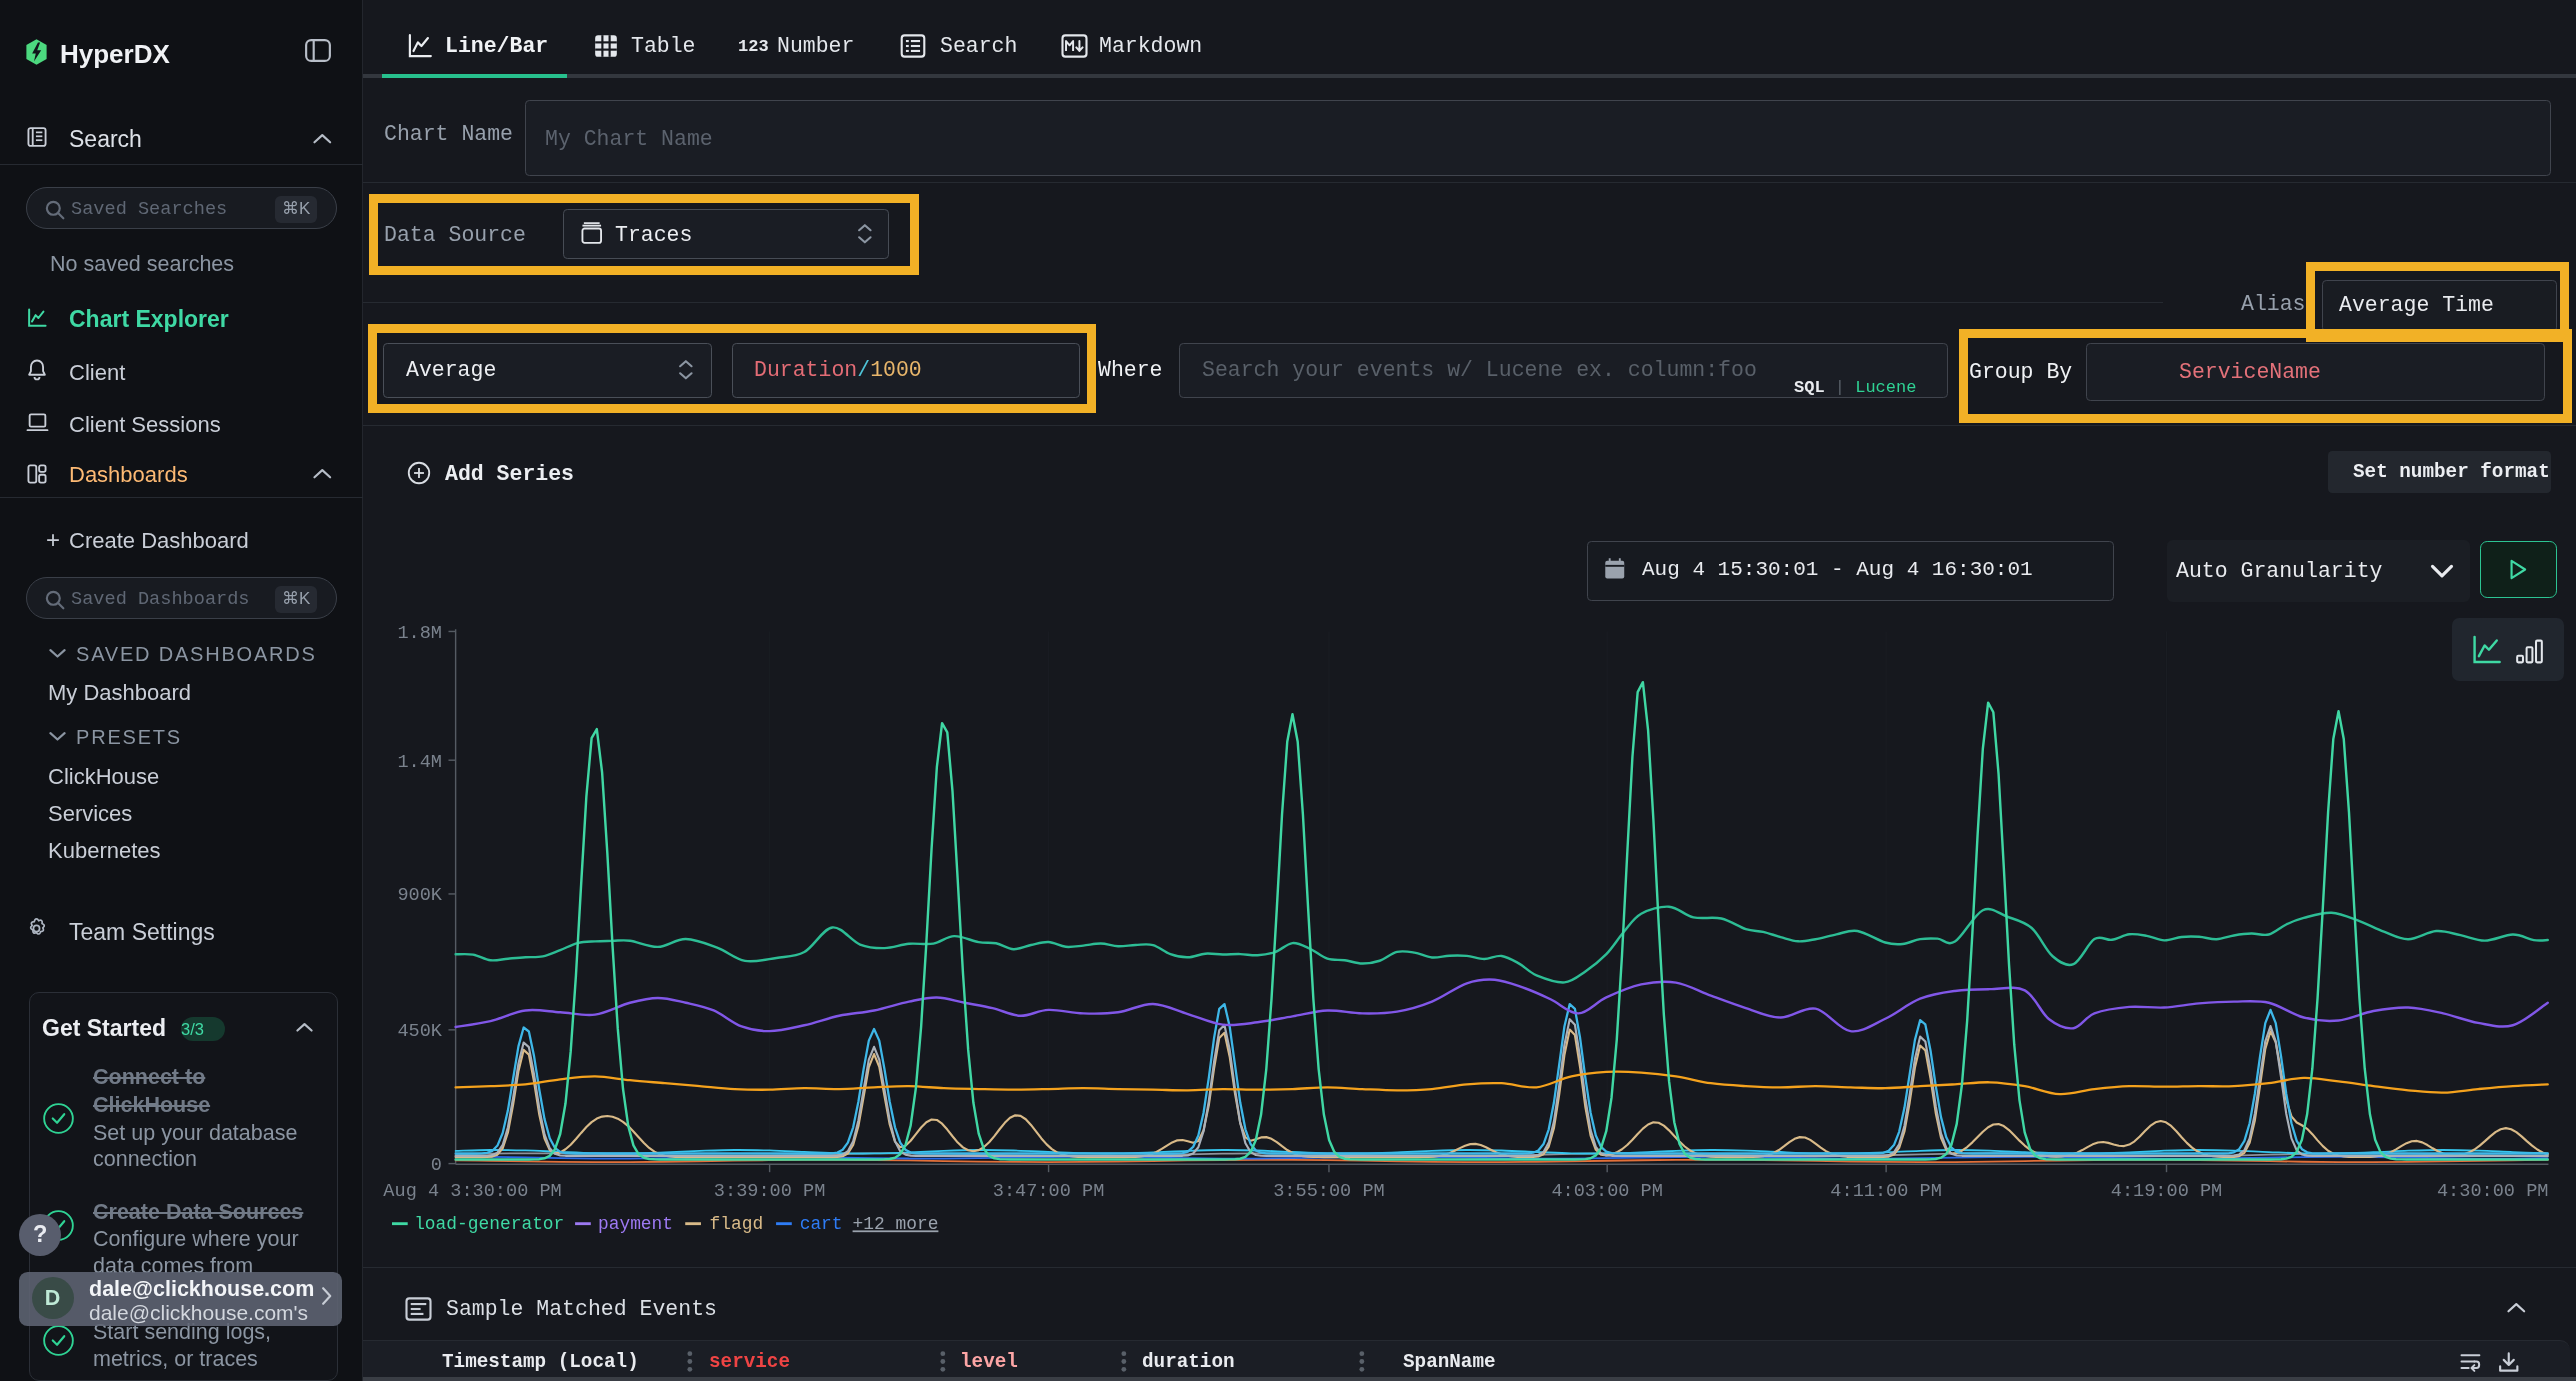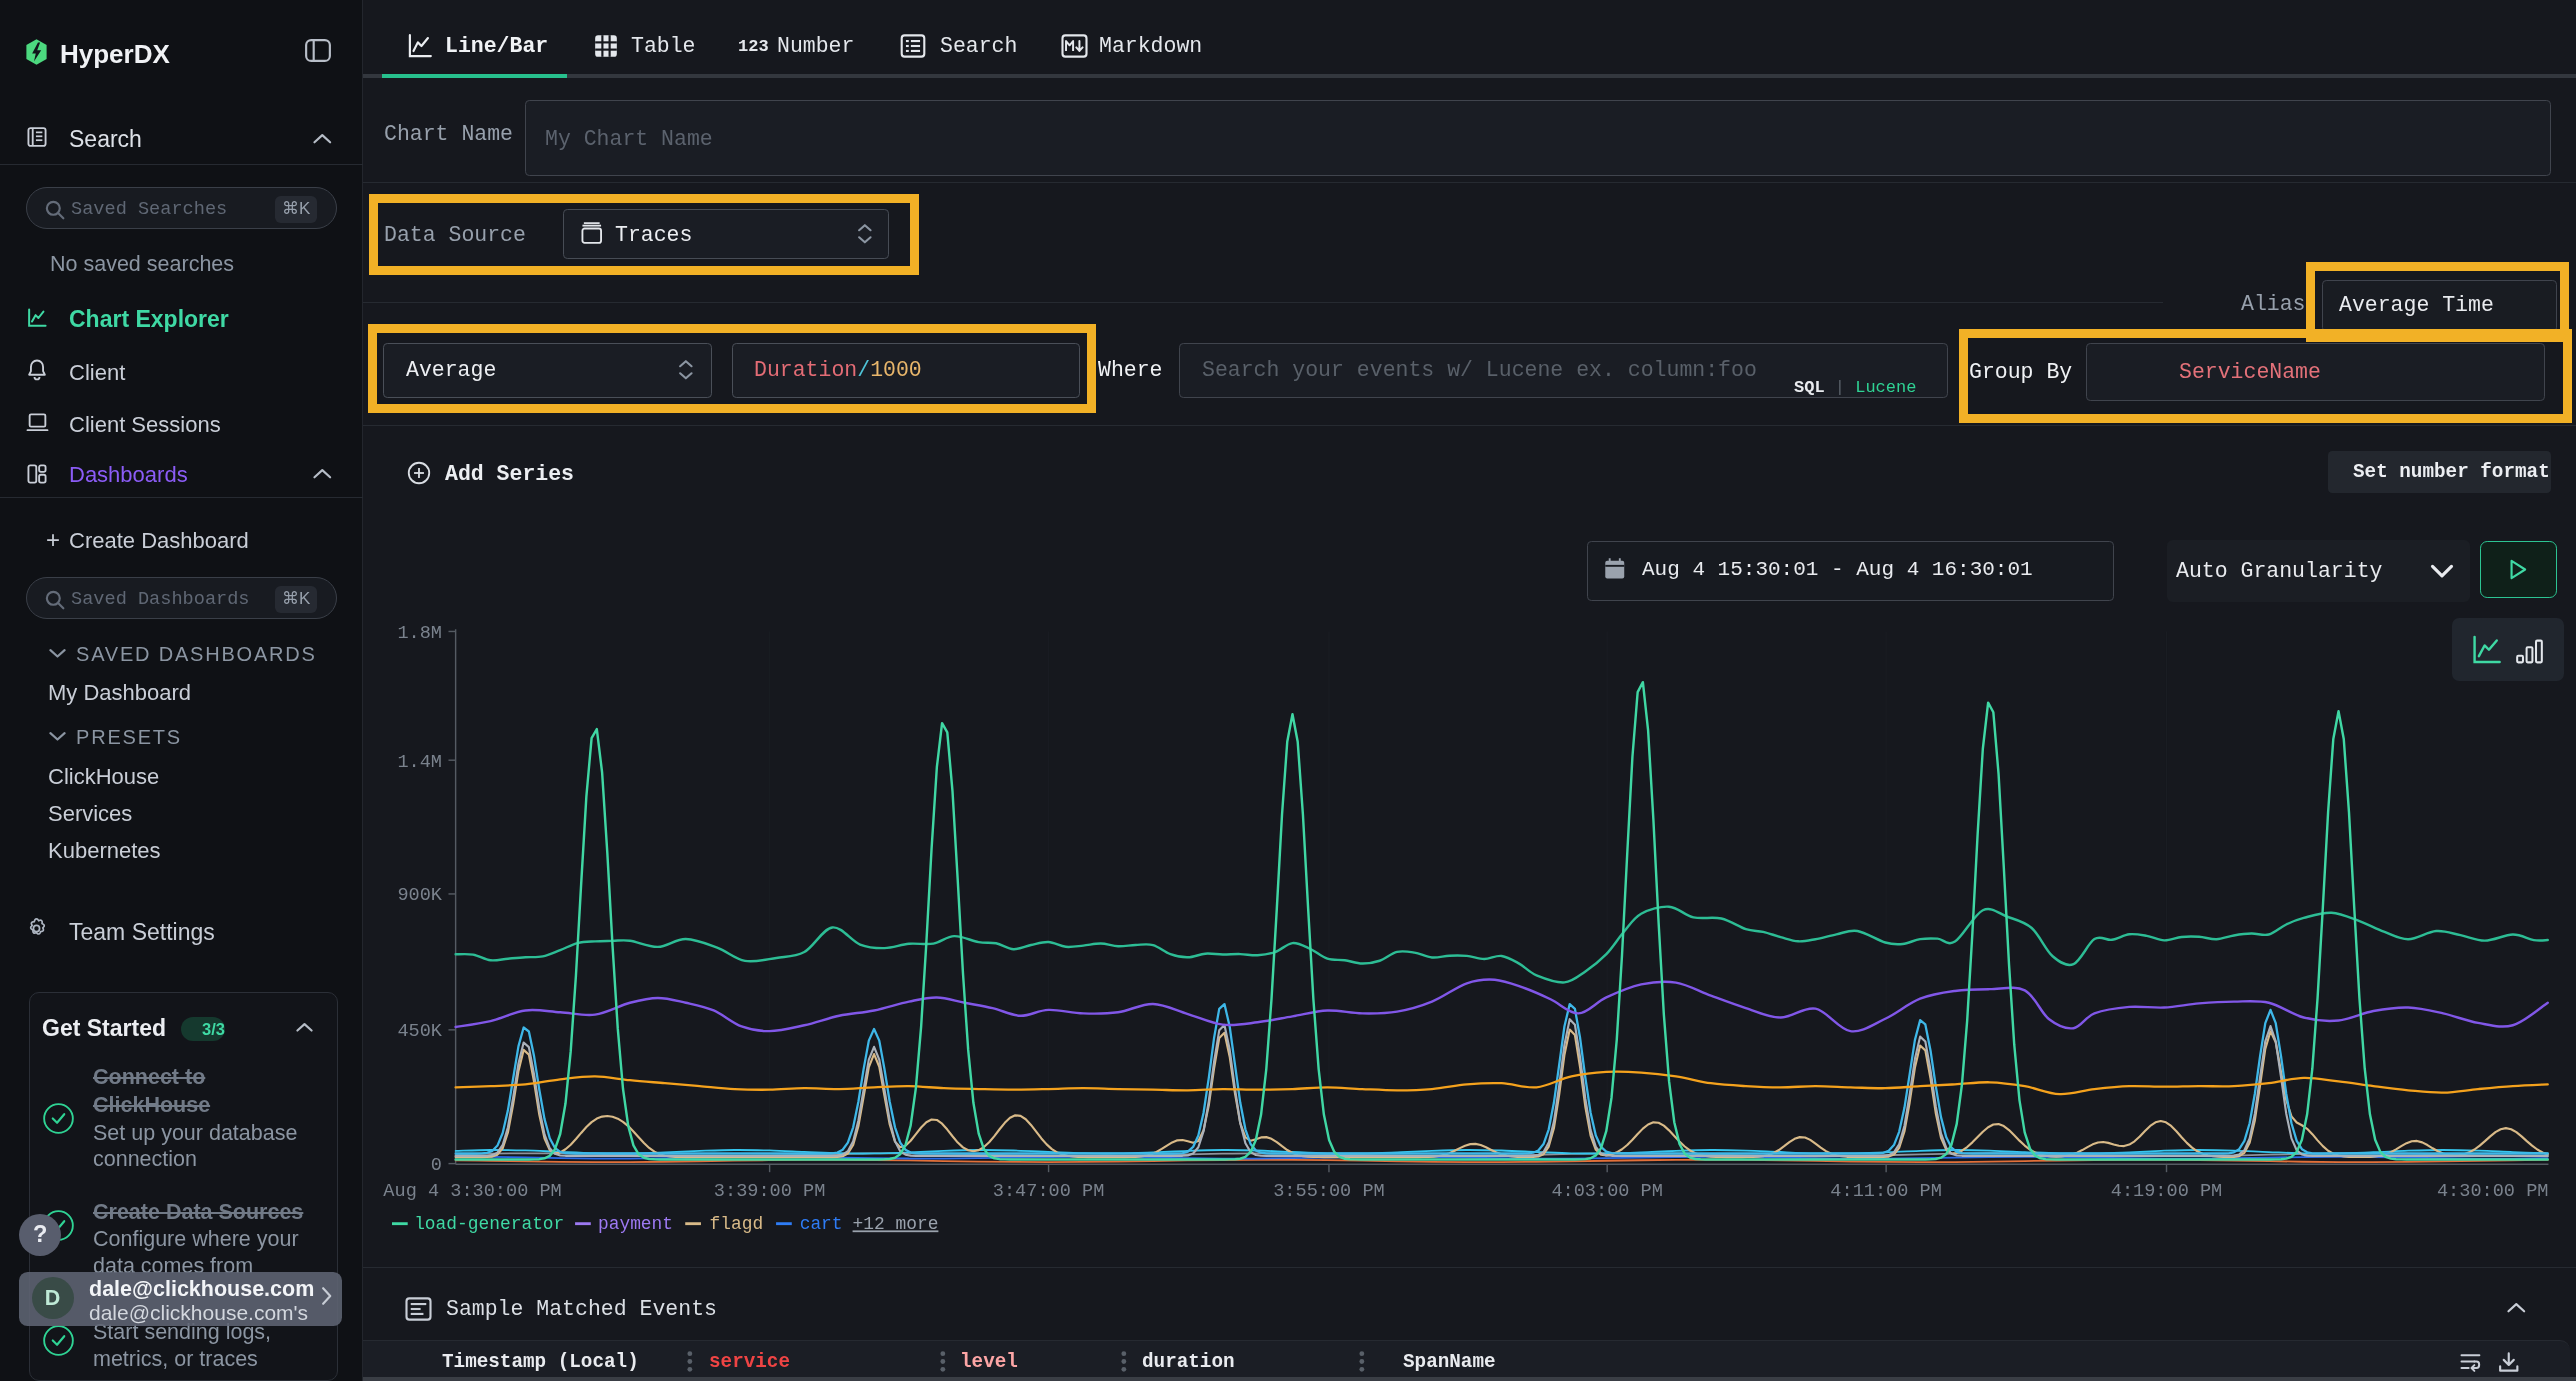--- a/index.html
+++ b/index.html
@@ -78,21 +78,21 @@
     <rect x="5" y="2" width="22" height="17" rx="2" fill="none" stroke="#c9ced7" stroke-width="2.6"></rect>
     <path d="M2,24 L30,24" stroke="#c9ced7" stroke-width="2.6" stroke-linecap="round"></path>
   </svg>
   <div class="abs navtxt" style="left:69px;top:412px">Client Sessions</div>
 
   <svg class="abs" style="left:27px;top:464px" width="20" height="20" viewBox="0 0 28 28">
     <rect x="2" y="2" width="11" height="24" rx="2.5" fill="none" stroke="#c9ced7" stroke-width="2.6"></rect>
     <rect x="17" y="2" width="9" height="9" rx="2.5" fill="none" stroke="#c9ced7" stroke-width="2.6"></rect>
     <rect x="17" y="15" width="9" height="11" rx="2.5" fill="none" stroke="#c9ced7" stroke-width="2.6"></rect>
   </svg>
-  <div class="abs" style="left:69px;top:462px;font-size:22px;color:#8b5cf6">Dashboards</div>
+  <div class="abs" style="left:69px;top:462px;font-size:22px;color:#fdba74">Dashboards</div>
   <svg class="abs" style="left:313px;top:468px" width="18.6" height="11.4" viewBox="0 0 26 16">
     <polyline points="2,13 13,3 24,13" fill="none" stroke="#b6bdc7" stroke-width="3" stroke-linecap="round" stroke-linejoin="round"></polyline>
   </svg>
   <div class="divider" style="left:0;top:497px;width:363px"></div>
 
   <div class="abs" style="left:46px;top:526px;font-size:24px;color:#c9ced7;font-weight:400">+</div>
   <div class="abs navtxt" style="left:69px;top:528px;font-size:22px">Create Dashboard</div>
 
   <div class="pill" style="top:577px">
     <svg class="abs" style="left:17px;top:10.7px" width="21.5" height="21.5" viewBox="0 0 30 30">
@@ -118,21 +118,21 @@
   <div class="abs navtxt" style="left:48px;top:838px">Kubernetes</div>
 
   <svg class="abs" style="left:25px;top:917px" width="23" height="23" viewBox="0 0 24 24">
     <path fill="none" stroke="#aeb6c2" stroke-width="1.8" d="M10.6,2.6 a1.7,1.7 0 0 1 2.8,0 l0.9,1.2 1.5,-0.4 a1.7,1.7 0 0 1 2.1,1.8 l-0.1,1.5 1.3,0.8 a1.7,1.7 0 0 1 0.5,2.7 l-1,1.1 0.5,1.4 a1.7,1.7 0 0 1 -1.4,2.4 l-1.5,0.2 -0.5,1.4 a1.7,1.7 0 0 1 -2.7,0.6 l-1,-1 -1.5,0.4 a1.7,1.7 0 0 1 -2.2,-1.7 l0,-1.5 -1.3,-0.7 a1.7,1.7 0 0 1 -0.6,-2.7 l1,-1.2 -0.6,-1.4 a1.7,1.7 0 0 1 1.3,-2.4 l1.5,-0.2 0.5,-1.4 Z"></path>
     <circle cx="12" cy="12" r="3.2" fill="none" stroke="#aeb6c2" stroke-width="1.8"></circle>
   </svg>
   <div class="abs navtxt" style="left:69px;top:919px;font-size:23px">Team Settings</div>
 
   <div class="abs" style="left:29px;top:992px;width:309px;height:389px;border:1.4px solid #2b2f37;border-radius:10px;background:#121419"></div>
   <div class="abs" style="left:42px;top:1015px;font-size:23px;font-weight:bold;color:#eceef2">Get Started</div>
-  <div class="abs" style="left:181px;top:1017px;width:44px;height:24px;background:#15392e;border-radius:12px;text-align:right;color:#3fd9a4;font-size:16.5px;font-weight:bold;line-height:24px">3/3</div>
+  <div class="abs" style="left:181px;top:1017px;width:44px;height:24px;background:#15392e;border-radius:12px;text-align:left;color:#3fd9a4;font-size:16.5px;font-weight:normal;line-height:24px">3/3</div>
   <svg class="abs" style="left:296px;top:1022px" width="17" height="10.7" viewBox="0 0 24 15">
     <polyline points="2,12 12,3 22,12" fill="none" stroke="#b6bdc7" stroke-width="3" stroke-linecap="round" stroke-linejoin="round"></polyline>
   </svg>
 
   <svg class="abs" style="left:42px;top:1102px" width="33" height="33" viewBox="0 0 46 46">
     <circle cx="23" cy="23" r="20" fill="none" stroke="#2fd394" stroke-width="2.6"></circle>
     <polyline points="15,23 21,29 31,17" fill="none" stroke="#2fd394" stroke-width="3" stroke-linecap="round" stroke-linejoin="round"></polyline>
   </svg>
   <div class="abs" style="left:93px;top:1065px;font-size:21.5px;font-weight:bold;color:#717a87;text-decoration:line-through">Connect to</div>
   <div class="abs" style="left:93px;top:1093px;font-size:21.5px;font-weight:bold;color:#717a87;text-decoration:line-through">ClickHouse</div>

